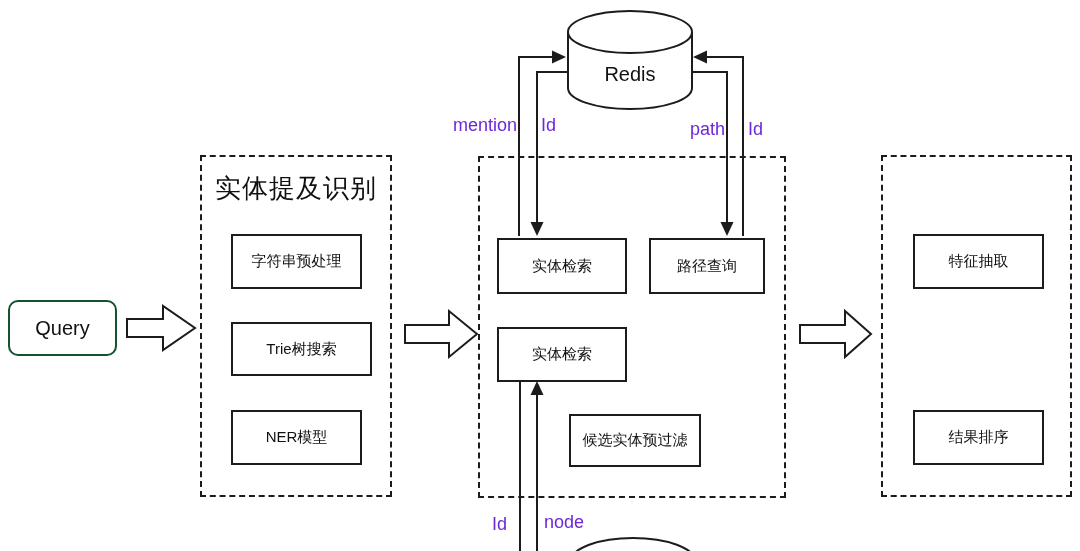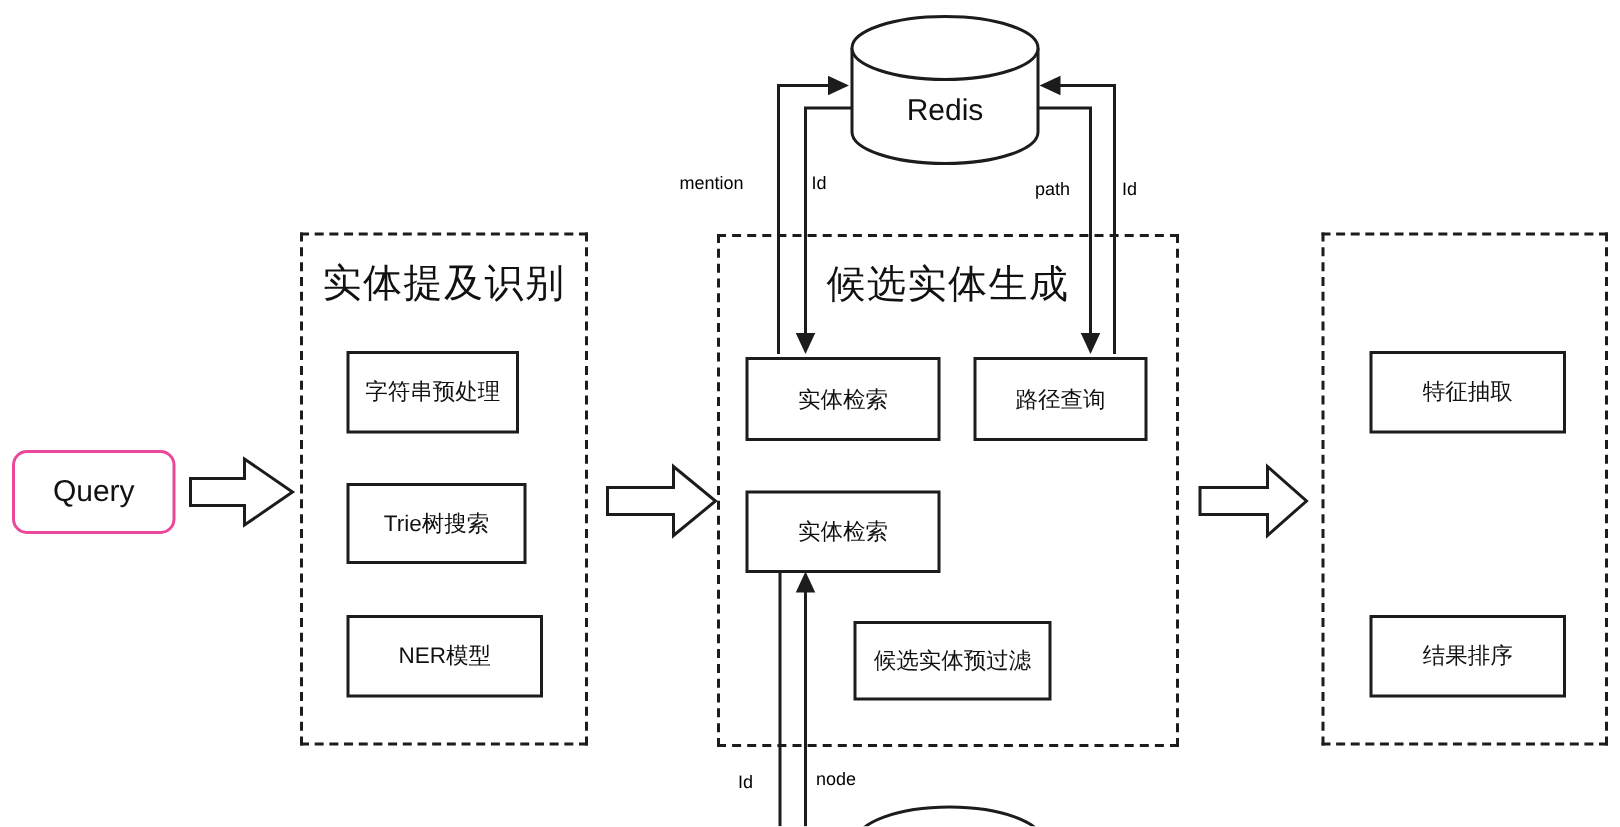--- a/index.html
+++ b/index.html
@@ -7,25 +7,25 @@
     position:relative;width:1080px;height:551px;background:#ffffff;
     overflow:hidden;font-family:"Liberation Sans","DejaVu Sans",sans-serif;color:#111;
   }
   .overlay{position:absolute;left:0;top:0;width:1080px;height:551px;pointer-events:none;}
   .group{position:absolute;border:2px dashed #1c1c1c;box-sizing:border-box;}
   .group-title{position:absolute;top:14px;left:0;right:0;text-align:center;
     font-size:26px;letter-spacing:1px;color:#111;}
   .node{position:absolute;border:2px solid #1c1c1c;background:#fff;box-sizing:border-box;
     display:flex;align-items:center;justify-content:center;font-size:15px;color:#111;}
   .query-node{position:absolute;left:8px;top:300px;width:109px;height:56px;
-    border:2px solid #ec4899;border-radius:10px;background:#fff;box-sizing:border-box;
+    border:2px solid #14532d;border-radius:10px;background:#fff;box-sizing:border-box;
     display:flex;align-items:center;justify-content:center;font-size:20px;color:#111;}
   .redis-label{position:absolute;left:568px;top:63px;width:124px;text-align:center;
     font-size:20px;color:#111;}
-  .edge-label{position:absolute;font-size:12px;color:#000000;white-space:nowrap;}
+  .edge-label{position:absolute;font-size:18px;color:#6d28d9;white-space:nowrap;}
 </style>
 </head>
 <body>
 
 <div class="canvas">
 
   <svg class="overlay" viewBox="0 0 1080 551">
 
     <polygon points="127,319 163,319 163,306 195,328 163,350 163,337 127,337" fill="#ffffff" stroke="#1c1c1c" stroke-width="2" stroke-linejoin="miter"></polygon>
 
@@ -57,27 +57,26 @@
 
     <ellipse cx="633" cy="561" rx="62" ry="23" fill="#ffffff" stroke="#1c1c1c" stroke-width="2"></ellipse>
   </svg>
 
   <div class="query-node">Query</div>
 
   <div class="redis-label">Redis</div>
 
   <div class="group" style="left:200px;top:155px;width:192px;height:342px;">
     <div class="group-title">实体提及识别</div>
-    <div class="node" style="left:29px;top:77px;width:115px;height:55px;">字符串预处理</div>
-    <div class="node" style="left:29px;top:165px;width:120px;height:54px;">Trie树搜索</div>
+    <div class="node" style="left:29px;top:77px;width:131px;height:55px;">字符串预处理</div>
+    <div class="node" style="left:29px;top:165px;width:141px;height:54px;">Trie树搜索</div>
     <div class="node" style="left:29px;top:253px;width:131px;height:55px;">NER模型</div>
   </div>
 
   <div class="group" style="left:478px;top:156px;width:308px;height:342px;">
-    <div class="group-title">候选实体生成</div>
     <div class="node" style="left:17px;top:80px;width:130px;height:56px;">实体检索</div>
     <div class="node" style="left:169px;top:80px;width:116px;height:56px;">路径查询</div>
     <div class="node" style="left:17px;top:169px;width:130px;height:55px;">实体检索</div>
     <div class="node" style="left:89px;top:256px;width:132px;height:53px;">候选实体预过滤</div>
   </div>
 
   <div class="group" style="left:881px;top:155px;width:191px;height:342px;">
     <div class="node" style="left:30px;top:77px;width:131px;height:55px;">特征抽取</div>
     <div class="node" style="left:30px;top:253px;width:131px;height:55px;">结果排序</div>
   </div>

